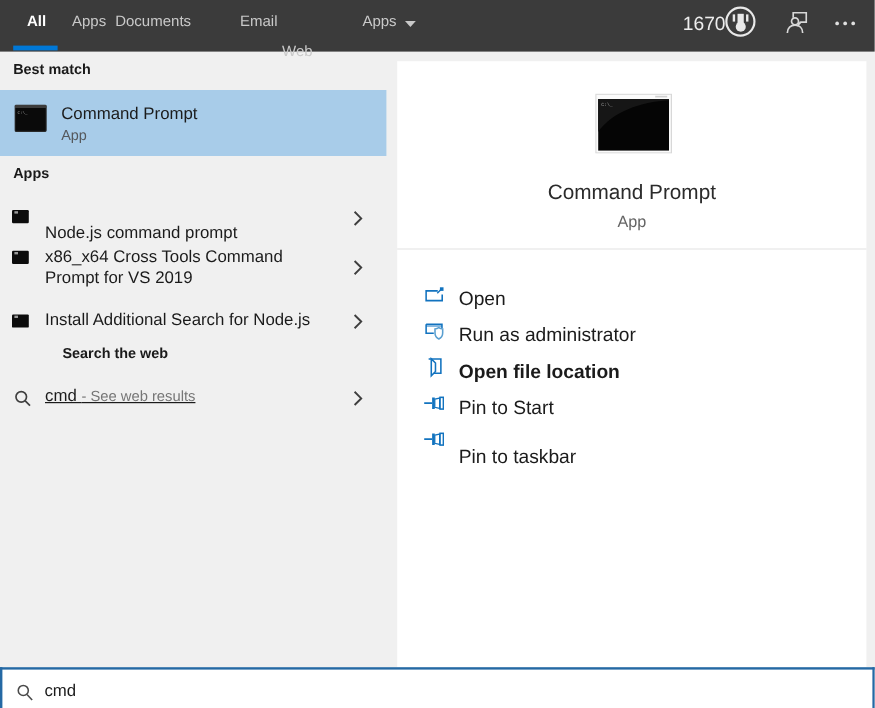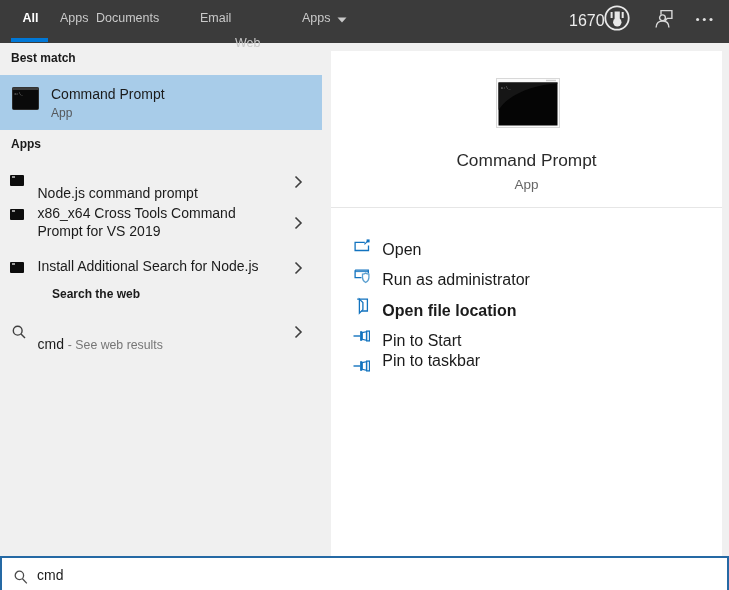--- a/index.html
+++ b/index.html
@@ -104,21 +104,21 @@
 <svg class="chev" style="top:260.5px;" width="9" height="14" viewBox="0 0 9 14">
     <path d="M1.5 1.5 L7 7 L1.5 12.5" fill="none" stroke="#3f3f3f" stroke-width="1.6"></path>
   </svg>
 
 <span class="hdr" style="left:11px; top:287.3px;margin-left:41px;">Search the web</span>
 
 <svg class="abs" style="left:12.3px; top:325px;" width="14" height="14" viewBox="0 0 14 14">
     <circle cx="5.7" cy="5.7" r="4.4" fill="none" stroke="#3f3f3f" stroke-width="1.4"></circle>
     <line x1="9" y1="9" x2="13" y2="13" stroke="#3f3f3f" stroke-width="1.4"></line>
   </svg>
-<span class="itext" style="top:336px;">cmd <span class="gray">- See web results</span></span>
+<span class="itext" style="top:321px;text-decoration:underline;">cmd <span class="gray">- See web results</span></span>
 <svg class="chev" style="top:325px;" width="9" height="14" viewBox="0 0 9 14">
     <path d="M1.5 1.5 L7 7 L1.5 12.5" fill="none" stroke="#3f3f3f" stroke-width="1.6"></path>
   </svg>
 
 <div id="rpanel" class="abs">
   <svg style="position:absolute; left:165px; top:27px;" width="64" height="50" viewBox="0 0 64 50">
     <rect x="0.5" y="0.5" width="63" height="49" fill="#fbfbfb" stroke="#d8d8d8"></rect>
     <rect x="2.5" y="4.5" width="59" height="43" fill="#050505"></rect>
     <path d="M2.5 32 C 14 15, 38 7, 61.5 5.5 L61.5 4.5 L2.5 4.5 Z" fill="#161616"></path>
     <text x="5" y="10.5" font-size="4" fill="#9f9f9f" font-family="Liberation Mono, monospace">C:\_</text>
@@ -155,21 +155,21 @@
     <rect x="13.7" y="1.1" width="2.8" height="9.8" fill="#ffffff" stroke="#1273bf" stroke-width="1.3"></rect>
   </svg>
   <span class="act" style="top:280.8px;">Pin to Start</span>
 
   <svg class="aicon" style="top:308.9px;" width="17" height="12" viewBox="0 0 17 12">
     <line x1="0.5" y1="6" x2="7" y2="6" stroke="#1273bf" stroke-width="1.4"></line>
     <line x1="8.2" y1="1.2" x2="8.2" y2="10.8" stroke="#1273bf" stroke-width="2.2"></line>
     <path d="M9.3 2.6 L13.4 1.7 L13.4 10.3 L9.3 9.4 Z" fill="#ffffff" stroke="#1273bf" stroke-width="1.1"></path>
     <rect x="13.7" y="1.1" width="2.8" height="9.8" fill="#ffffff" stroke="#1273bf" stroke-width="1.3"></rect>
   </svg>
-  <span class="act" style="top:301px;">Pin to taskbar</span>
+  <span class="act" style="top:322px;">Pin to taskbar</span>
 </div>
 
 <div id="searchbox" class="abs">
   <svg style="position:absolute; left:12px; top:11.5px;" width="14" height="15" viewBox="0 0 14 15">
       <circle cx="5.4" cy="5.4" r="4.2" fill="none" stroke="#4a4a4a" stroke-width="1.3"></circle>
       <line x1="8.5" y1="8.7" x2="12.8" y2="13.4" stroke="#4a4a4a" stroke-width="1.3"></line>
     </svg>
   <span id="sbtext">cmd</span>
 </div>
 

